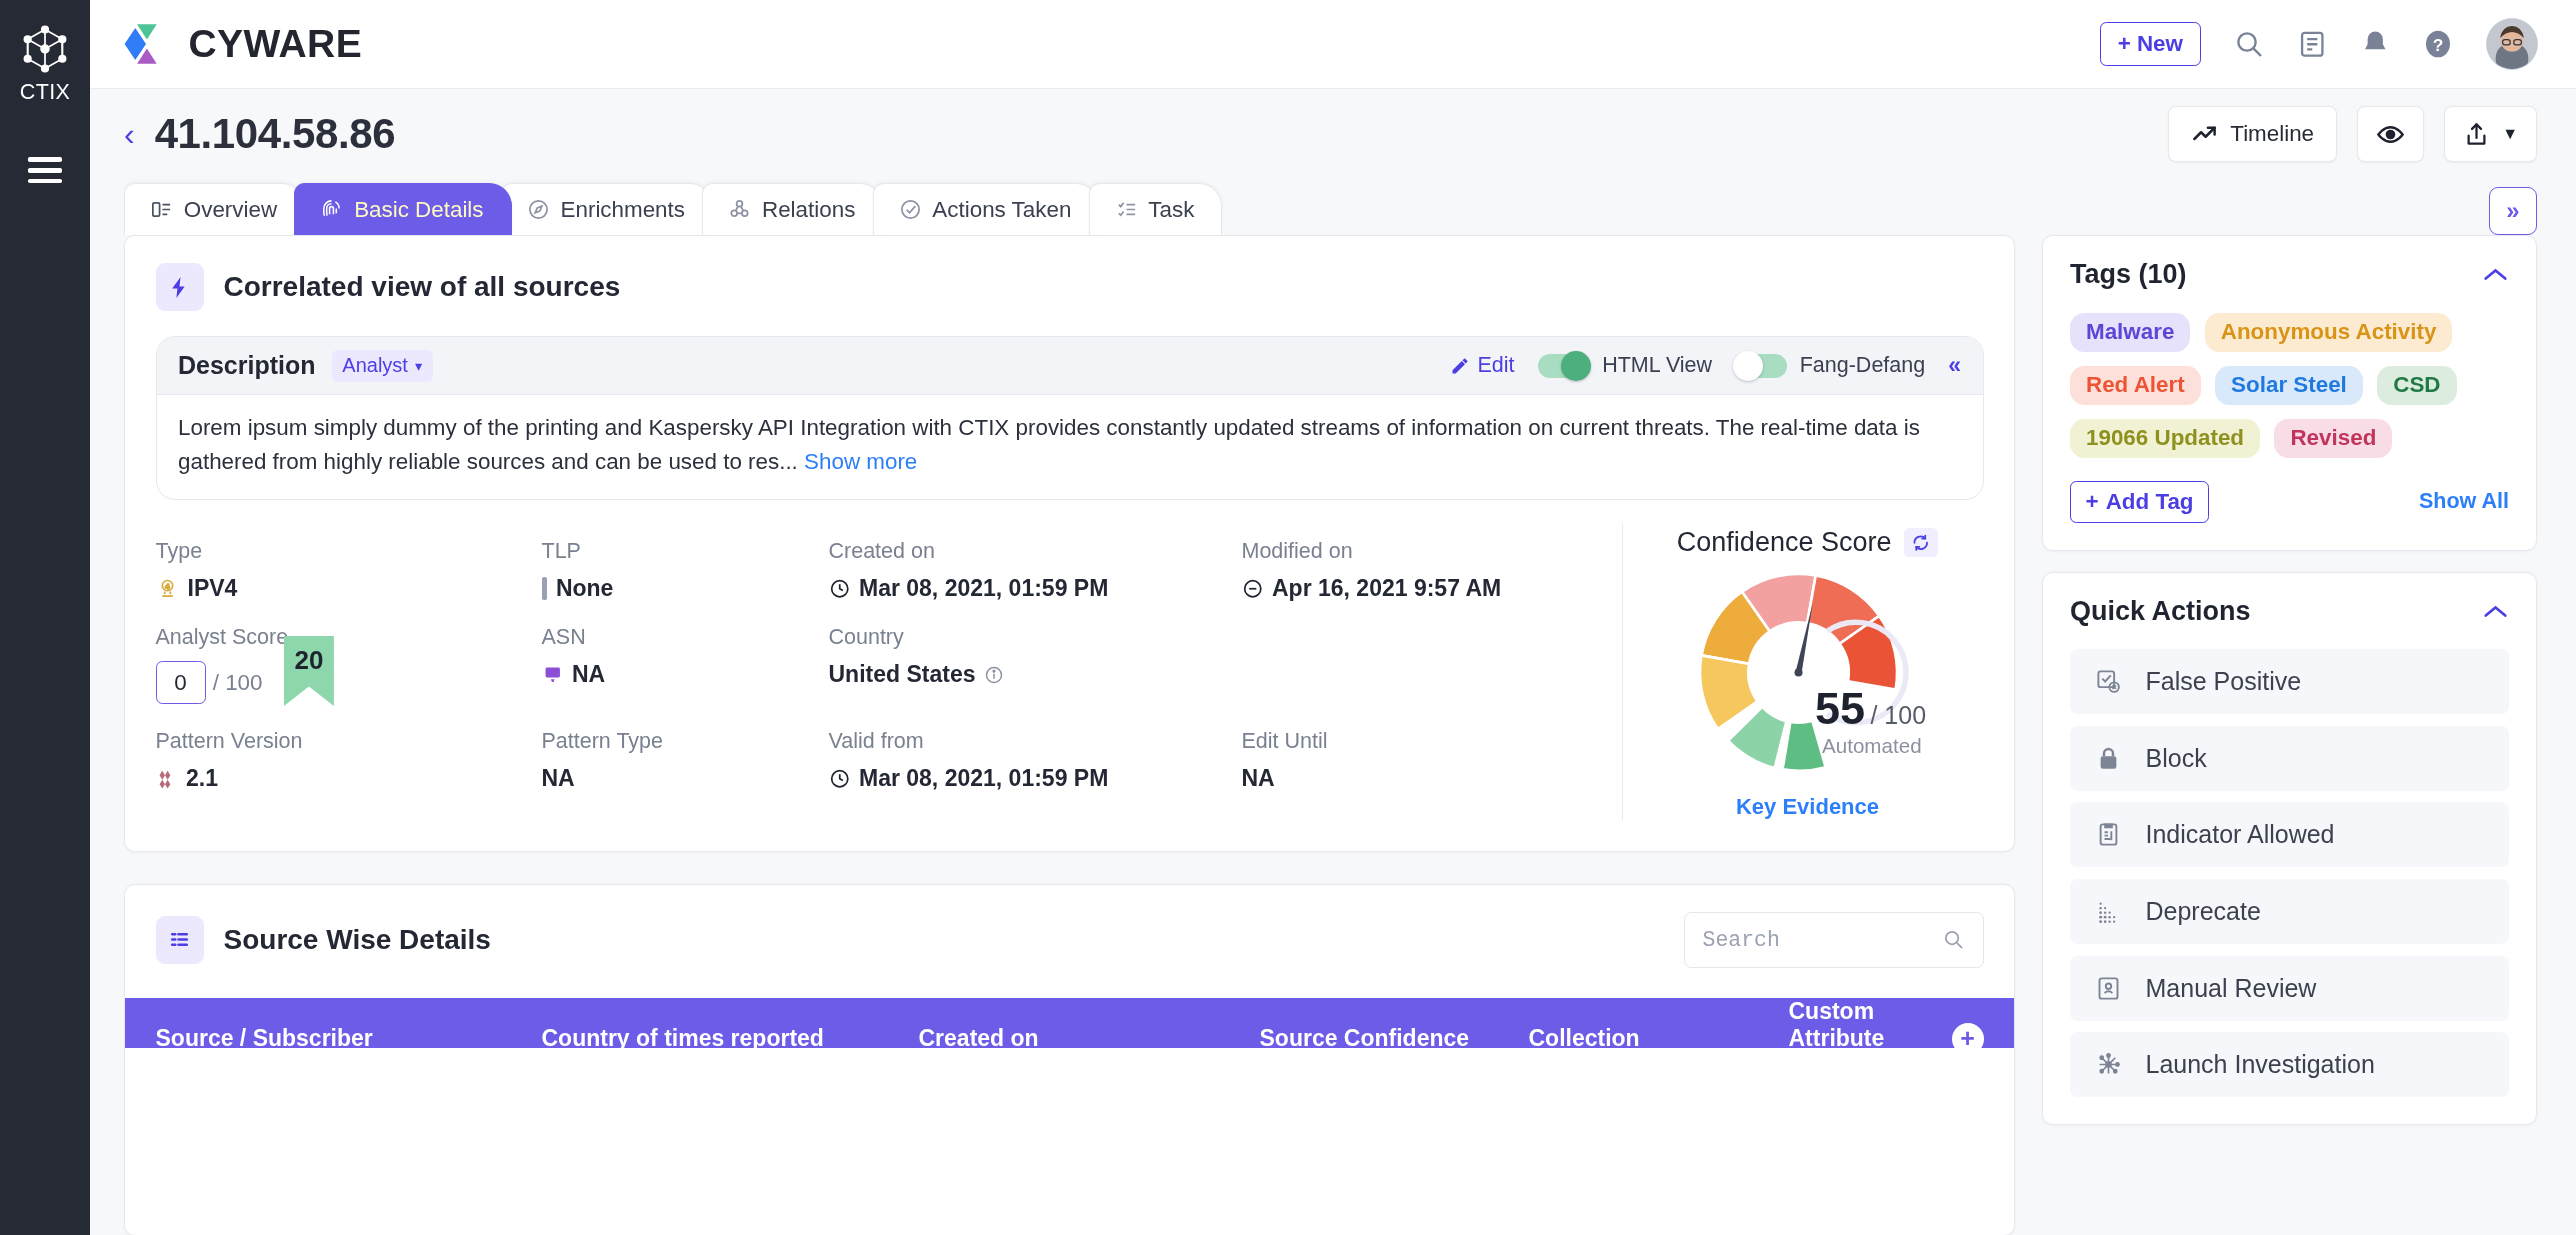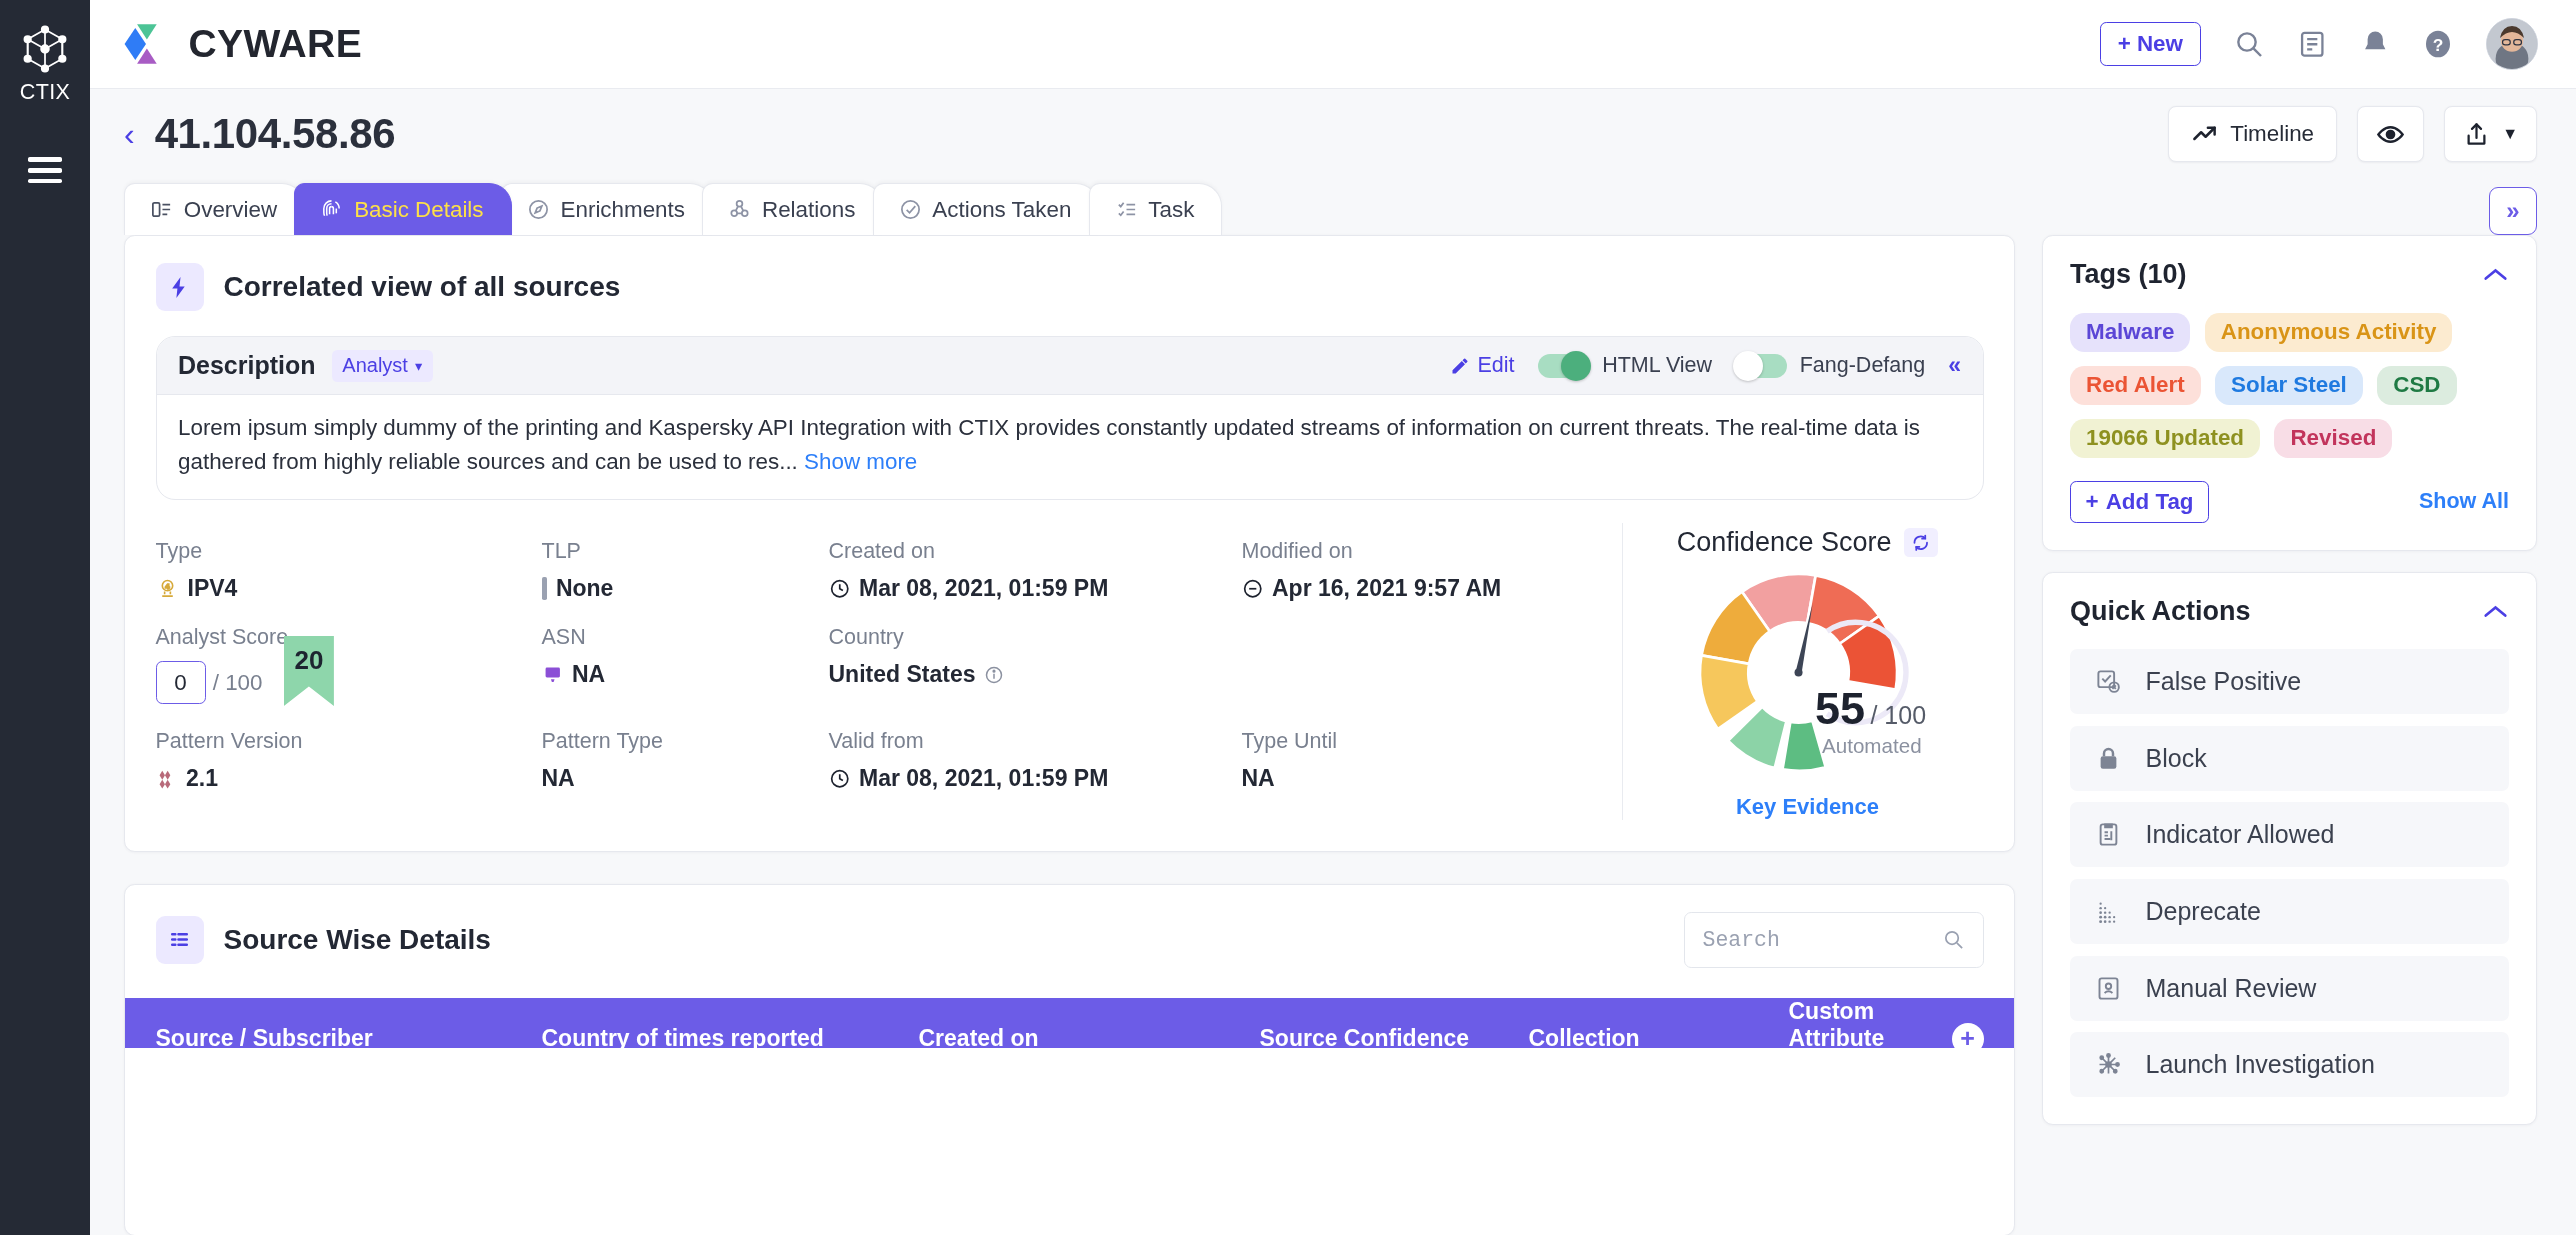--- a/index.html
+++ b/index.html
@@ -62,21 +62,21 @@
   
   .tabwrap { display:flex; align-items:flex-end; padding:0 39px 0 34px; height:56px; flex:0 0 56px; position:relative;}
   .tabs { display:flex; align-items:flex-end; }
   .tab {
     position:relative; height:52px; display:flex; align-items:center; gap:10.8px;
     padding:0 27px 0 25px; font-size:22.4px; color:#3a4050; cursor:pointer;
     background:#fff; border:0.9px solid #e6e8ee; border-bottom:none;
     border-radius:10.8px 23px 0 0; margin-right:-10.8px;
     box-shadow:0 -1.8px 3.6px rgba(20,24,40,.03);
   }
-  .tab.active { background:#6c5ce7; color:#fde047; border-color:#6c5ce7; z-index:5; }
+  .tab.active { background:#6c5ce7; color:#fef9c3; border-color:#6c5ce7; z-index:5; }
   .tab .tico { display:flex; align-items:center; }
   .tab-expand {
     margin-left:auto; width:48px; height:48px; border:1.4px solid #6c5ce7; border-radius:9px;
     background:#fff; color:#6c5ce7; display:flex; align-items:center; justify-content:center;
     font-size:24px; font-weight:700; cursor:pointer;
   }
 
   
   .body { flex:1; display:flex; gap:27px; padding:0 39px 0 34px; min-height:0; }
   .col-left { flex:1; min-width:0; display:flex; flex-direction:column; gap:32px; }
@@ -541,21 +541,21 @@
                     <span>
                       <svg width="21.5" height="21.5" viewBox="0 0 24 24" fill="none" stroke="#1d222e" stroke-width="1.9">
                           <circle cx="12" cy="12" r="9"></circle>
                           <path d="M12 7v5l3.5 2"></path>
                         </svg>
                     </span>
                     <span>Mar 08, 2021, 01:59 PM</span>
                   </div>
                 </div>
                 <div>
-                  <div class="fl">Type Until</div>
+                  <div class="fl">Edit Until</div>
                   <div class="fv">
                     <span>NA</span>
                   </div>
                 </div>
               </div>
 
             </div>
 
             <div class="gauge-col">
               <div class="gauge-title">

